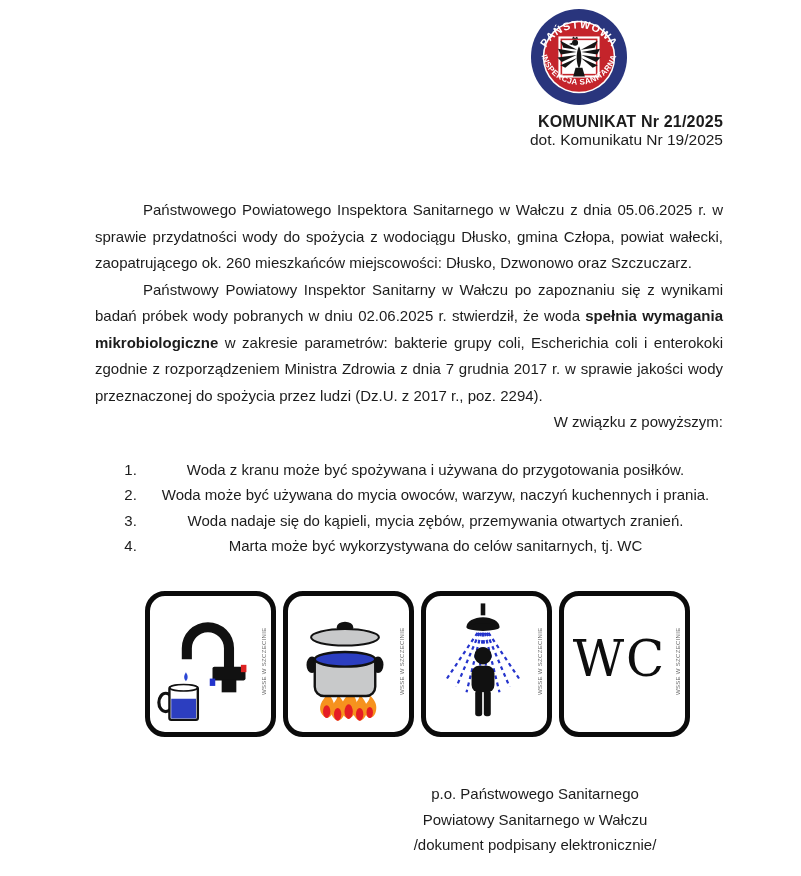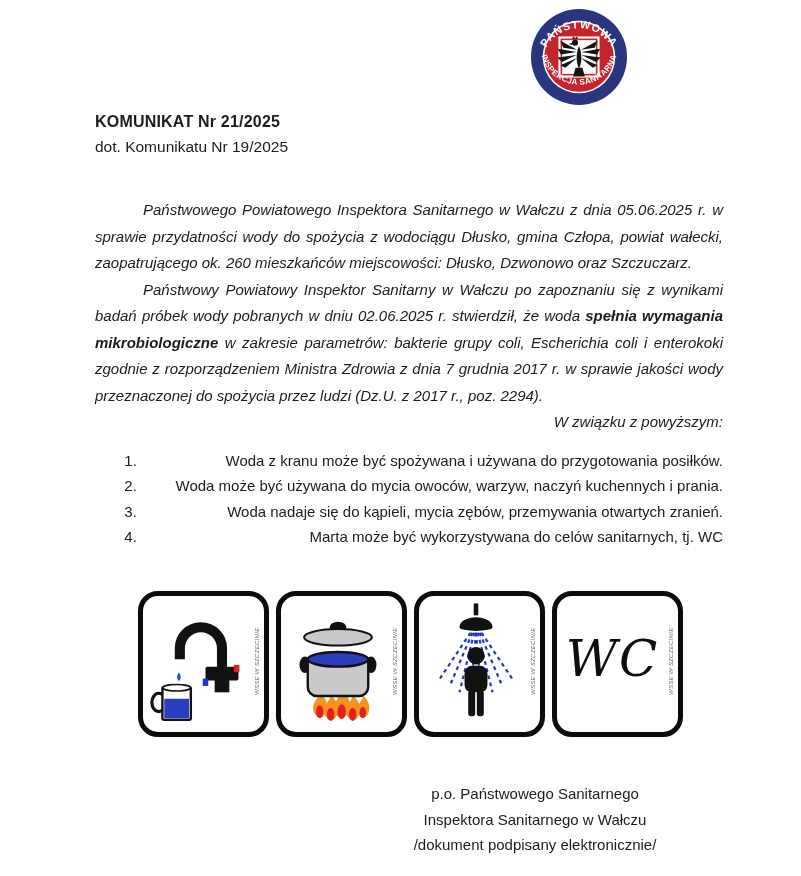--- a/index.html
+++ b/index.html
@@ -3,32 +3,32 @@
 <meta charset="utf-8">
 <style>
   html,body { margin:0; padding:0; background:#ffffff; }
   .page {
     position:relative; width:801px; height:876px; background:#ffffff;
     font-family:"Liberation Sans", sans-serif; color:#1c1c1c; overflow:hidden;
   }
   
   .logo { position:absolute; left:530px; top:8px; width:98px; height:98px; }
   
-  .header { position:absolute; left:95px; top:113px; width:628px; text-align:left; }
+  .header { position:absolute; left:95px; top:113px; width:628px; text-align:right; }
   .header .title { font-size:16px; font-weight:bold; letter-spacing:.2px; }
-  .header .subtitle { font-size:15.5px; margin-top:7px; }
+  .header .subtitle { font-size:15.5px; }
   
   .bodytext { position:absolute; left:95px; top:197px; width:628px;
               font-size:15px; line-height:26.5px; text-align:justify; }
-  .bodytext p { margin:0; text-indent:48px;font-style:italic; }
+  .bodytext p { margin:0; text-indent:48px; }
   .list-intro { margin-top:9px; text-align:right; }
-  ol.usage { margin:12px 0 0 0; padding-left:46px; text-align:right; }
+  ol.usage { margin:21px 0 0 0; padding-left:46px; text-align:center; }
   ol.usage li { line-height:25.5px; padding-left:7px; }
   
-  .iconrow { position:absolute; left:138px; top:591px; display:flex; gap:7px;font-style:italic; }
+  .iconrow { position:absolute; left:145px; top:591px; display:flex; gap:7px; }
   .iconbox { position:relative; width:121px; height:136px; background:#fff;
              border:5px solid #0b0b0b; border-radius:20px; }
   .iconbox svg.pict { position:absolute; left:2px; top:2px; width:110px; height:130px; }
   .wm { position:absolute; top:50%; right:-24px; width:62px; text-align:center;
         transform:translateY(-50%) rotate(-90deg);
         font-size:6px; color:#6a6a6a; letter-spacing:.3px; white-space:nowrap; }
   .wc-text { position:absolute; left:0; top:0; width:111px; height:126px;
              display:flex; align-items:center; justify-content:center;
              font-family:"DejaVu Serif", serif; font-size:50px; color:#0e0e0e; letter-spacing:2px; }
   
@@ -173,17 +173,17 @@
 
     <div class="iconbox">
       <div class="wc-text">WC</div>
       <span class="wm">WSSE W SZCZECINIE</span>
     </div>
 
   </div>
 
   <div class="signature">
     <div>p.o. Państwowego Sanitarnego</div>
-    <div>Inspektora Sanitarnego w Wałczu</div>
+    <div>Powiatowy Sanitarnego w Wałczu</div>
     <div>/dokument podpisany elektronicznie/</div>
   </div>
 
 </div>
 
 </body></html>

